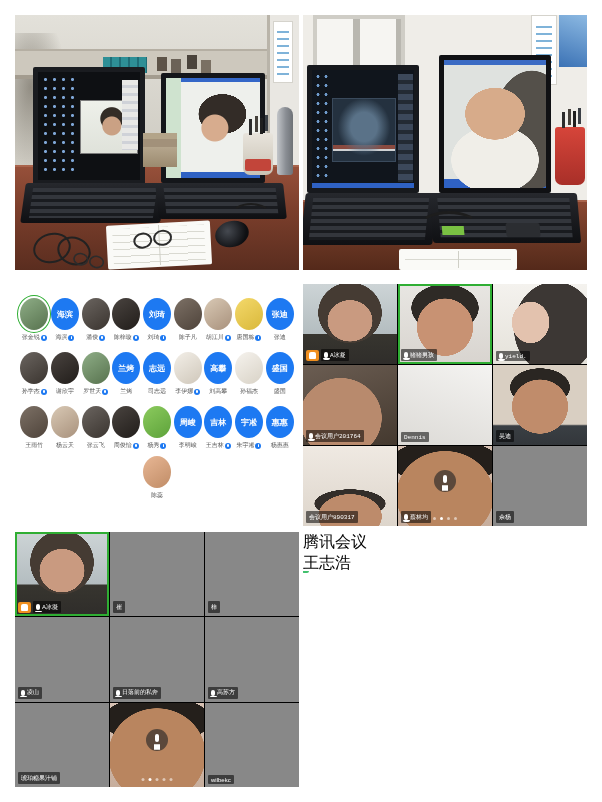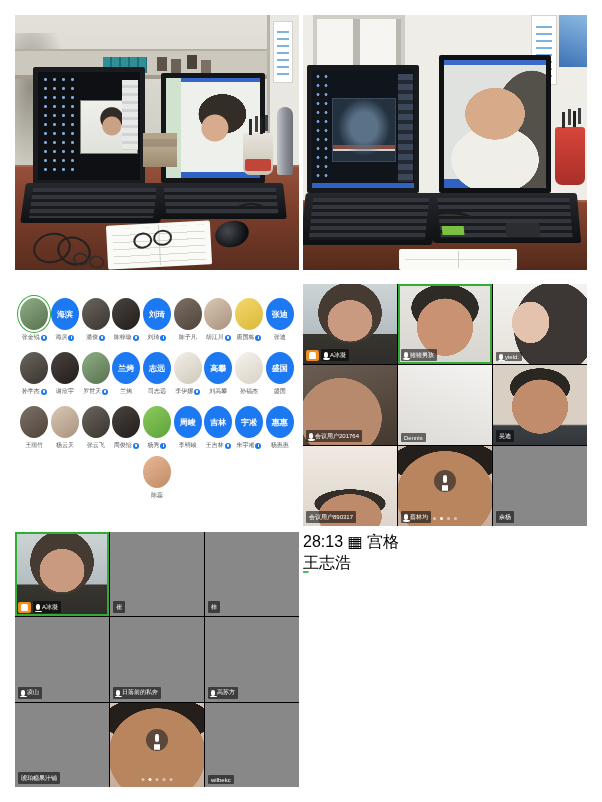--- a/index.html
+++ b/index.html
@@ -1,21 +1,21 @@
 <!DOCTYPE html>
 <html><head>
 <meta charset="utf-8">
 <style>
   * { margin:0; padding:0; box-sizing:border-box; }
   html,body { background:#fff; }
   body { font-family:"Liberation Sans","DejaVu Sans",sans-serif; }
   .page { width:602px; height:802px; background:#fff; padding:15px 15px 0 15px; overflow:hidden; position:relative; }
   .band { display:grid; grid-template-columns:284px 284px; column-gap:4px; }
   .band1 { height:255px; margin-bottom:14px; }
-  .band2 { height:242px; margin-bottom:6px; }
+  .band2 { height:242px; margin-bottom:6px;font-family:Liberation Mono, monospace; }
   .band3 { height:255px; }
   .panel { position:relative; overflow:hidden; }
 
   
   .photo { background:linear-gradient(#e3e1da,#cfccc3 55%,#c9c5bb); }
   .photo * { position:absolute; }
   .p2wall { background:#efede8; }
   .stain { left:0; top:18px; width:52px; height:135px; background:radial-gradient(ellipse at 30% 40%, rgba(88,82,70,.55), transparent 70%); }
   .shelf { top:34px; left:0; right:0; height:30px; background:#cdc8bd; border-top:2px solid #b5afa3; border-bottom:4px solid #a39c8f; }
   .tealbooks { background:repeating-linear-gradient(90deg,#2e8f96 0 7px,#1f6d77 7px 9px); }
@@ -601,25 +601,21 @@
 
               <span class="tlabel">
                 <span>wilbekc</span>
               </span>
             </div>
           </div>
         </div>
     </div>
 
     <div class="panel tc">
-      <div class="tc-sub">
-        <span>28:13</span>
-        <span class="gridglyph">▦</span>
-        <span>宫格</span>
-      </div>
+      <div class="tc-title"><span>腾讯会议</span></div>
       <div class="tc-body">
         <div class="tcgrid">
 
             <div class="tctile">
               <div class="tcav p5"></div>
               <div class="tclabel"><span class="mg g"></span><span>王志浩</span></div>
             </div>
           </div>
       </div>
       <div class="tc-strip"></div>

